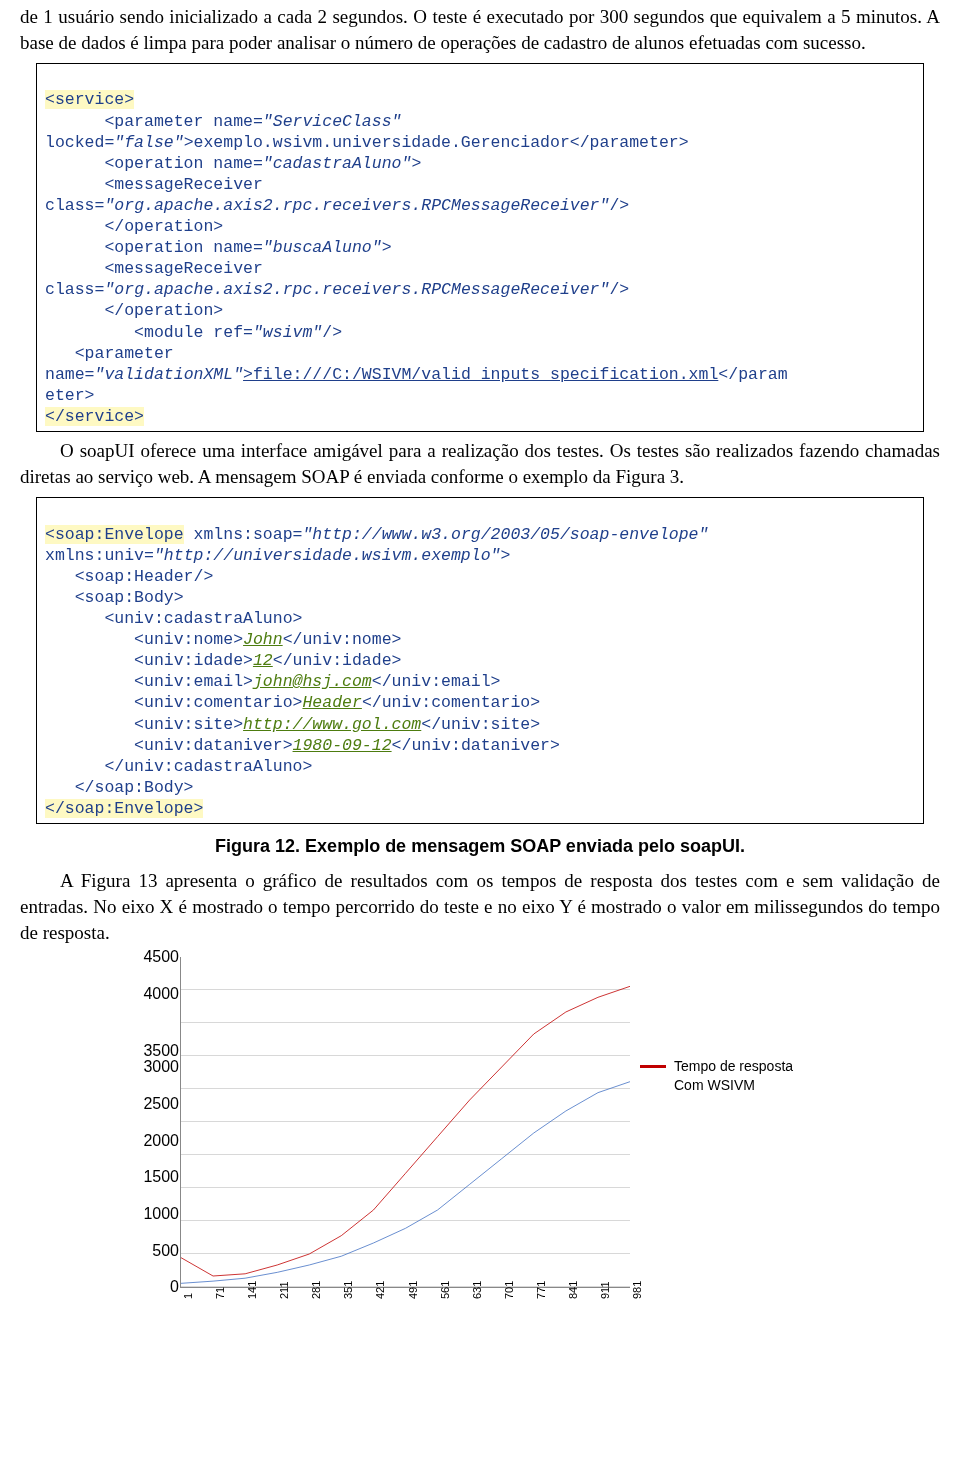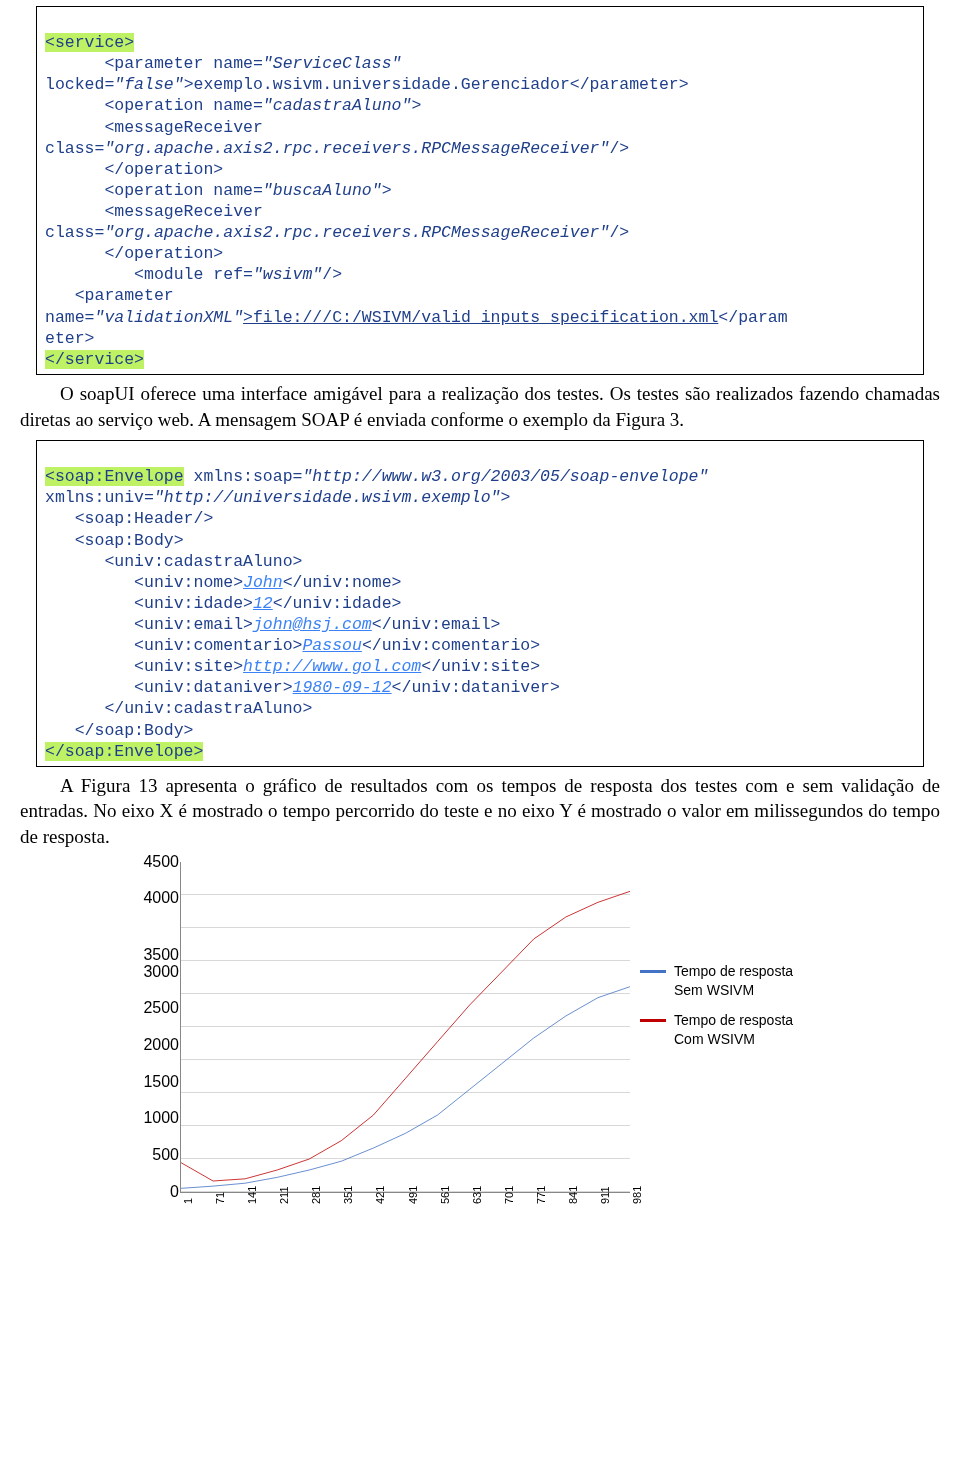--- a/index.html
+++ b/index.html
@@ -32,22 +32,22 @@
     padding: 4px 8px;
     font-family: "Courier New", Courier, monospace;
     font-size: 16.5px;
     line-height: 1.28;
     white-space: pre;
     overflow: hidden;
   }
   .code-box span { white-space: pre; }
   .tag-blue { color: #1f3f8b; }
   .attr-val { color: #1f3f8b; font-style: italic; }
-  .text-mono { color: #3b82f6; font-style: italic; }
-  .hl { background: #bef264; }
+  .text-mono { color: #4d7c0f; font-style: italic; }
+  .hl { background: #fef9c3; }
   .underline { text-decoration: underline; }
 
   
   .chart-wrap {
     margin: 12px auto 4px auto;
     width: 680px;
   }
   .chart-area {
     position: relative;
     height: 330px;
@@ -108,20 +108,21 @@
   .legend-swatch.red { background:#c00000; }
   svg.plot { position:absolute; left:0; top:0; width:100%; height:100%; }
   .chart-outer { display:flex; }
   .chart-left { flex:1; }
 </style>
 </head>
 <body>
 
 <div class="page">
 
+  <p class="body-text">de 1 usuário sendo inicializado a cada 2 segundos. O teste é executado por 300 segundos que equivalem a 5 minutos. A base de dados é limpa para poder analisar o número de operações de cadastro de alunos efetuadas com sucesso.</p>
 
   <div class="code-box">
 <span class="tag-blue"><span class="hl">&lt;service&gt;</span></span>
 <span><span class="tag-blue">      &lt;parameter name=</span><span class="attr-val">"ServiceClass"</span></span>
 <span><span class="tag-blue">locked=</span><span class="attr-val">"false"</span><span class="tag-blue">&gt;exemplo.wsivm.universidade.Gerenciador&lt;/parameter&gt;</span></span>
 <span><span class="tag-blue">      &lt;operation name=</span><span class="attr-val">"cadastraAluno"</span><span class="tag-blue">&gt;</span></span>
 <span class="tag-blue">      &lt;messageReceiver</span>
 <span><span class="tag-blue">class=</span><span class="attr-val">"org.apache.axis2.rpc.receivers.RPCMessageReceiver"</span><span class="tag-blue">/&gt;</span></span>
 <span class="tag-blue">      &lt;/operation&gt;</span>
 <span><span class="tag-blue">      &lt;operation name=</span><span class="attr-val">"buscaAluno"</span><span class="tag-blue">&gt;</span></span>
@@ -139,27 +140,28 @@
 
   <div class="code-box">
 <span><span class="tag-blue"><span class="hl">&lt;soap:Envelope</span></span><span class="tag-blue"> xmlns:soap=</span><span class="attr-val">"http://www.w3.org/2003/05/soap-envelope"</span></span>
 <span><span class="tag-blue">xmlns:univ=</span><span class="attr-val">"http://universidade.wsivm.exemplo"</span><span class="tag-blue">&gt;</span></span>
 <span class="tag-blue">   &lt;soap:Header/&gt;</span>
 <span class="tag-blue">   &lt;soap:Body&gt;</span>
 <span class="tag-blue">      &lt;univ:cadastraAluno&gt;</span>
 <span><span class="tag-blue">         &lt;univ:nome&gt;</span><span class="text-mono underline">John</span><span class="tag-blue">&lt;/univ:nome&gt;</span></span>
 <span><span class="tag-blue">         &lt;univ:idade&gt;</span><span class="text-mono underline">12</span><span class="tag-blue">&lt;/univ:idade&gt;</span></span>
 <span><span class="tag-blue">         &lt;univ:email&gt;</span><span class="text-mono underline">john@hsj.com</span><span class="tag-blue">&lt;/univ:email&gt;</span></span>
-<span><span class="tag-blue">         &lt;univ:comentario&gt;</span><span class="text-mono underline">Passou</span><span class="tag-blue">&lt;/univ:comentario&gt;</span></span>
+<span><span class="tag-blue">         &lt;univ:comentario&gt;</span><span class="text-mono underline">Header</span><span class="tag-blue">&lt;/univ:comentario&gt;</span></span>
 <span><span class="tag-blue">         &lt;univ:site&gt;</span><span class="text-mono underline">http://www.gol.com</span><span class="tag-blue">&lt;/univ:site&gt;</span></span>
 <span><span class="tag-blue">         &lt;univ:dataniver&gt;</span><span class="text-mono underline">1980-09-12</span><span class="tag-blue">&lt;/univ:dataniver&gt;</span></span>
 <span class="tag-blue">      &lt;/univ:cadastraAluno&gt;</span>
 <span class="tag-blue">   &lt;/soap:Body&gt;</span>
 <span class="tag-blue"><span class="hl">&lt;/soap:Envelope&gt;</span></span></div>
 
+  <div class="caption">Figura 12. Exemplo de mensagem SOAP enviada pelo soapUI.</div>
 
   <p class="body-text" style="text-indent:40px;">A Figura 13 apresenta o gráfico de resultados com os tempos de resposta dos testes com e sem validação de entradas. No eixo X é mostrado o tempo percorrido do teste e no eixo Y é mostrado o valor em milissegundos do tempo de resposta.</p>
 
   <div class="chart-wrap">
     <div class="chart-outer">
       <div class="chart-left">
         <div class="chart-area" id="chart-area">
           <div class="y-ticks" id="y-ticks">
               <div class="y-tick" style="top: 100%;">0</div>
               <div class="y-tick" style="top: 88.8889%;">500</div>
@@ -188,24 +190,20 @@
               <div class="x-tick" style="left: 57.1429%;">561</div>
               <div class="x-tick" style="left: 64.2857%;">631</div>
               <div class="x-tick" style="left: 71.4286%;">701</div>
               <div class="x-tick" style="left: 78.5714%;">771</div>
               <div class="x-tick" style="left: 85.7143%;">841</div>
               <div class="x-tick" style="left: 92.8571%;">911</div>
               <div class="x-tick" style="left: 100%;">981</div>
             </div>
           <div class="legend">
             <div class="legend-item">
-              <div class="legend-swatch blue"></div>
-              <div>Tempo de resposta Sem WSIVM</div>
-            </div>
-            <div class="legend-item">
               <div class="legend-swatch red"></div>
               <div>Tempo de resposta Com WSIVM</div>
             </div>
           </div>
         </div>
       </div>
       <div style="width:190px;"></div>
     </div>
   </div>
 

